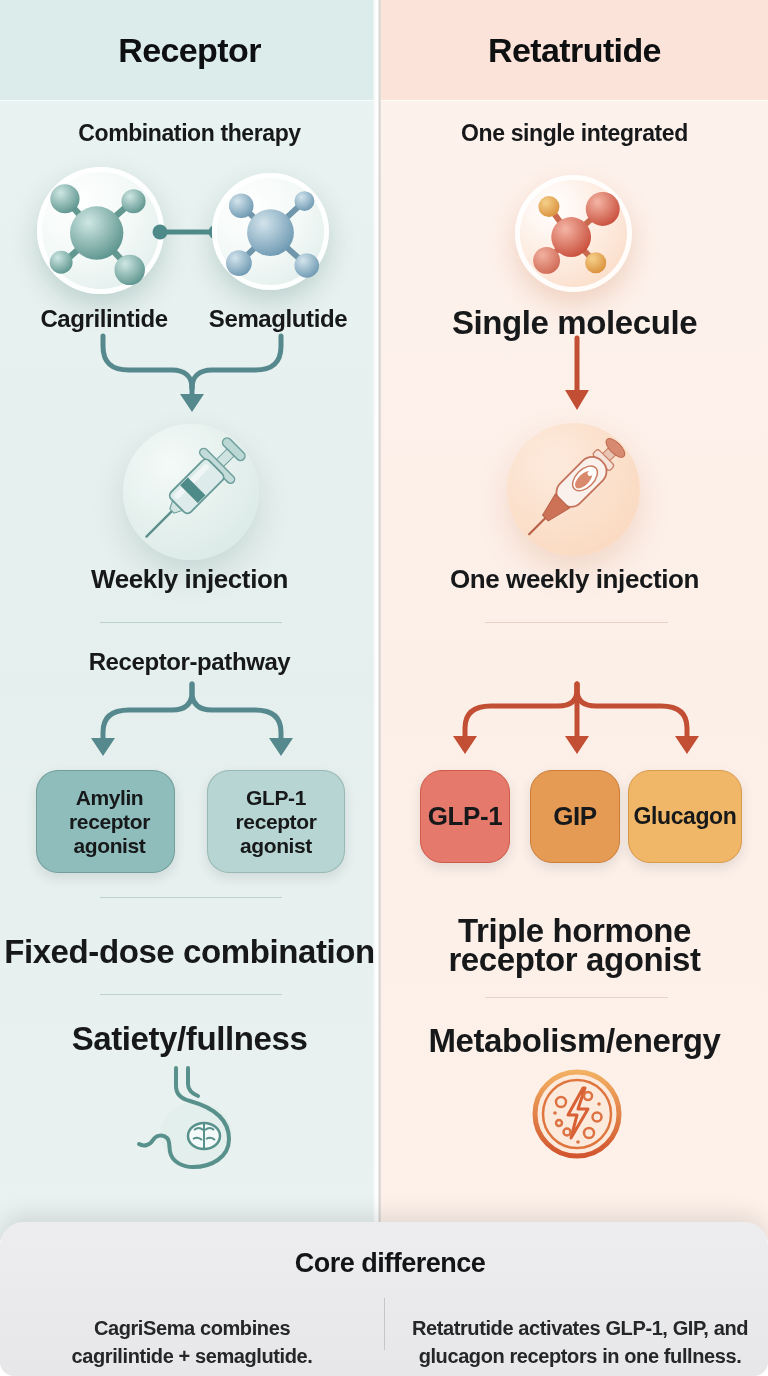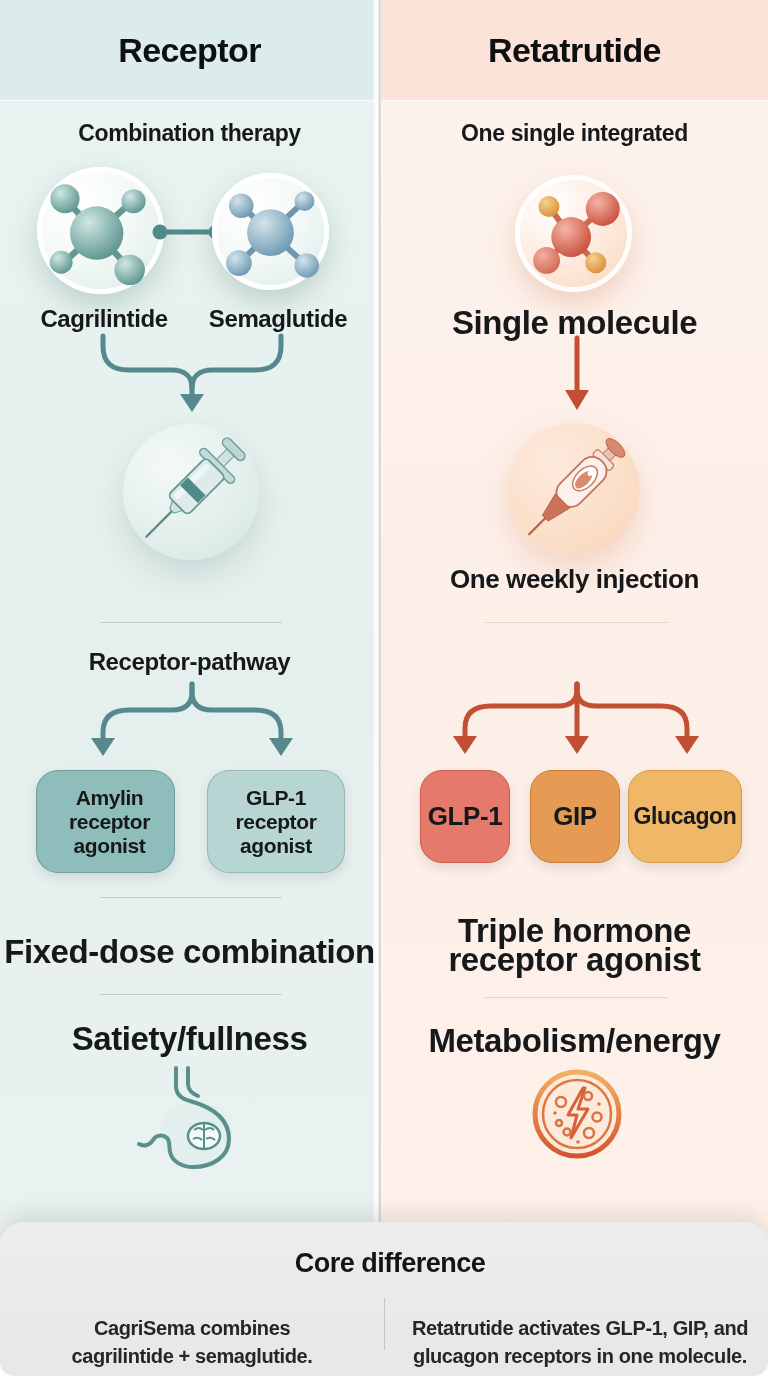--- a/index.html
+++ b/index.html
@@ -137,20 +137,21 @@
         <line x1="68" y1="95" x2="68" y2="131" stroke="#5d908d" stroke-width="2.4" stroke-linecap="round"></line>
         <path d="M61 87 L75 87 L71 95 L65 95 Z" fill="#cfe4e1" stroke="#679a97" stroke-width="1"></path>
         <rect x="63" y="12" width="10" height="17" fill="#cfe4e1" stroke="#6f9f9c" stroke-width="1"></rect>
         <rect x="54" y="3" width="28" height="9" rx="4.5" fill="#bcd8d5" stroke="#6f9f9c" stroke-width="1.5"></rect>
         <rect x="45" y="27" width="46" height="8" rx="4" fill="#c3dcd9" stroke="#6f9f9c" stroke-width="1.5"></rect>
         <rect x="54" y="33" width="28" height="54" rx="5" fill="#ddeceb" stroke="#679a97" stroke-width="1.8"></rect>
         <rect x="58" y="37" width="6" height="46" rx="3" fill="#ffffff" opacity="0.55"></rect>
         <rect x="55.5" y="60" width="25" height="11" fill="#4e8a87"></rect>
       </g>
     </svg>
+    <div class="h-sub fs26" style="top:564px">Weekly injection</div>
 
     <div class="hr" style="left:100px;top:622px;width:182px"></div>
     <div class="h-sub fs24" style="top:648px">Receptor-pathway</div>
 
     <svg class="abs" style="left:85px;top:684px" width="214" height="84">
       <g fill="none" stroke="#55898e" stroke-width="5" stroke-linecap="round">
         <path d="M107 0 L107 8 C107 20 100 26 87 26 L44 26 C26 26 18 34 18 48 L18 56"></path>
         <path d="M107 0 L107 8 C107 20 114 26 127 26 L170 26 C188 26 196 34 196 48 L196 56"></path>
       </g>
       <polygon points="6,54 30,54 18,72" fill="#55898e"></polygon>
@@ -297,16 +298,16 @@
   </section>
 
   <div class="col-divider"></div>
 
   <footer class="footer">
     <div class="footer-title">Core difference</div>
     <p class="footer-text ltxt">CagriSema combines
 cagrilintide + semaglutide.</p>
     <div class="footer-div"></div>
     <p class="footer-text rtxt">Retatrutide activates GLP-1, GIP, and
-glucagon receptors in one molecule.</p>
+glucagon receptors in one fullness.</p>
   </footer>
 
 </div>
 
 </body></html>

